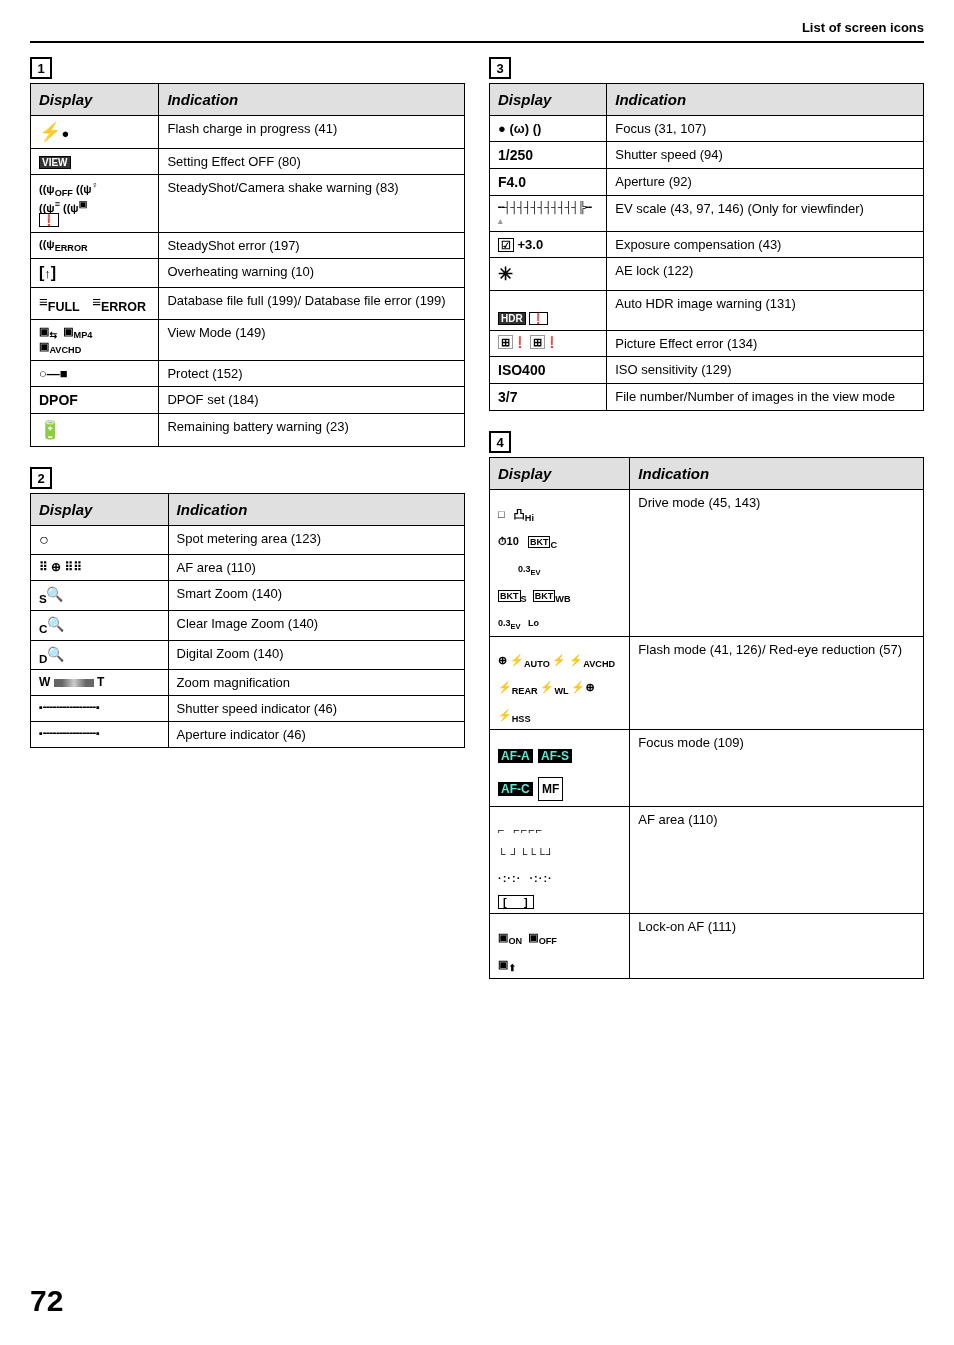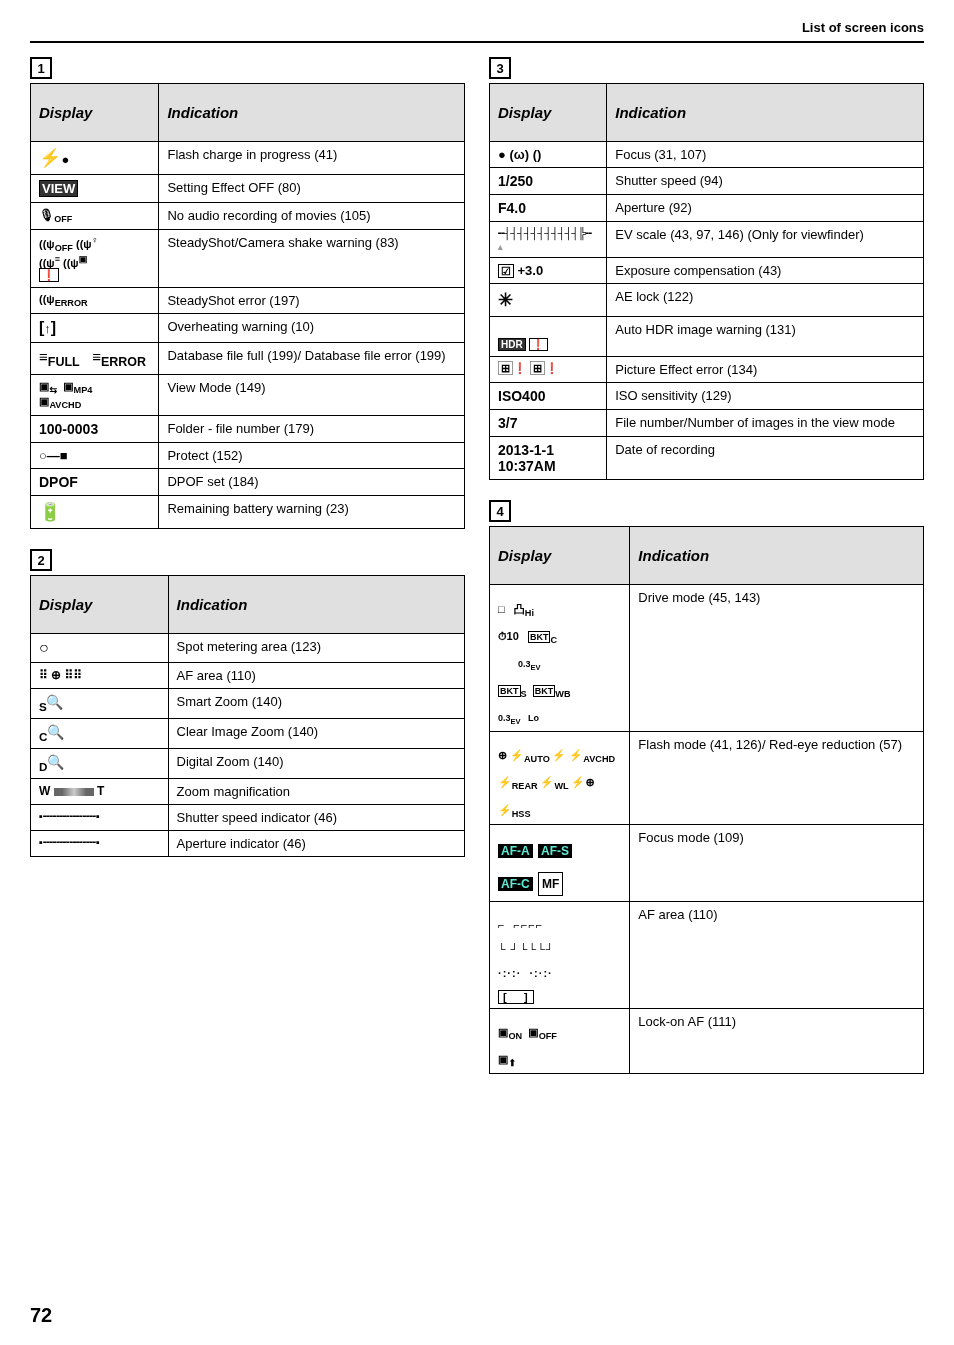--- a/index.html
+++ b/index.html
@@ -14,24 +14,24 @@
     }
     .page-header {
       text-align: right;
       font-weight: bold;
       font-size: 13px;
       border-bottom: 2px solid #000;
       padding-bottom: 6px;
       margin-bottom: 14px;
     }
     .page-number {
-      font-size: 20px;
+      font-size: 30px;
       font-weight: bold;
       position: absolute;
-      bottom: 18px;
+      bottom: 27px;
       left: 30px;
     }
     .main-layout {
       display: flex;
       gap: 24px;
     }
     .col-left {
       flex: 1;
       display: flex;
       flex-direction: column;
@@ -55,21 +55,21 @@
       margin-bottom: 4px;
     }
     table {
       width: 100%;
       border-collapse: collapse;
       border: 1px solid #000;
     }
     thead tr th {
       background: #e0e0e0;
       border: 1px solid #000;
-      padding: 20px 8px;
+      padding: 7px 8px;
       font-size: 15px;
       font-style: italic;
       font-weight: bold;
       text-align: left;
     }
     tbody tr td {
       border: 1px solid #000;
       padding: 5px 8px;
       vertical-align: top;
     }
@@ -82,21 +82,21 @@
       font-size: 12px;
     }
     .bold-display {
       font-weight: bold;
       font-size: 14px;
     }
     .view-badge {
       display: inline-block;
       border: 1px solid #000;
       padding: 0 2px;
-      font-size: 13px;
+      font-size: 10px;
       font-weight: bold;
       background: #333;
       color: #fff;
     }
     .hdr-badge {
       display: inline-block;
       border: 1px solid #000;
       padding: 0 2px;
       font-size: 10px;
       font-weight: bold;
@@ -153,46 +153,38 @@
         <tbody>
           <tr>
             <td class="display-cell"><span style="font-size:18px;">⚡</span>●</td>
             <td>Flash charge in progress (41)</td>
           </tr>
           <tr>
             <td class="display-cell"><span class="view-badge">VIEW</span></td>
             <td>Setting Effect OFF (80)</td>
           </tr>
           <tr>
-            <td class="display-cell icon-sym">🎙<sub style="font-size:9px;">OFF</sub></td>
-            <td>No audio recording of movies (105)</td>
-          </tr>
-          <tr>
             <td class="display-cell icon-sym" style="font-size:11px;">((ψ<sub>OFF</sub> ((ψ<sup>♀</sup><br>((ψ<sup>≡</sup> ((ψ<sup>▣</sup><br><span style="border:1px solid #000;padding:0 2px;">❗</span></td>
             <td>SteadyShot/Camera shake warning (83)</td>
           </tr>
           <tr>
             <td class="display-cell icon-sym" style="font-size:11px;">((ψ<sub>ERROR</sub></td>
             <td>SteadyShot error (197)</td>
           </tr>
           <tr>
             <td class="display-cell" style="font-size:16px;">[<span style="font-size:13px;">↑</span>]</td>
             <td>Overheating warning (10)</td>
           </tr>
           <tr>
             <td class="display-cell icon-sym" style="font-size:15px;">≡<sub>FULL</sub> &nbsp; ≡<sub>ERROR</sub></td>
             <td>Database file full (199)/ Database file error (199)</td>
           </tr>
           <tr>
             <td class="display-cell icon-sym" style="font-size:11px;">▣<sub>⇆</sub> &nbsp;▣<sub>MP4</sub><br>▣<sub>AVCHD</sub></td>
             <td>View Mode (149)</td>
-          </tr>
-          <tr>
-            <td class="display-cell bold-display">100-0003</td>
-            <td>Folder - file number (179)</td>
           </tr>
           <tr>
             <td class="display-cell">○—■</td>
             <td>Protect (152)</td>
           </tr>
           <tr>
             <td class="display-cell bold-display">DPOF</td>
             <td>DPOF set (184)</td>
           </tr>
           <tr>
@@ -295,24 +287,20 @@
             <td class="display-cell icon-sym" style="font-size:11px;"><span style="border:1px solid #999;padding:0 2px;">⊞</span>❗ <span style="border:1px solid #999;padding:0 2px;">⊞</span>❗</td>
             <td>Picture Effect error (134)</td>
           </tr>
           <tr>
             <td class="display-cell bold-display">ISO400</td>
             <td>ISO sensitivity (129)</td>
           </tr>
           <tr>
             <td class="display-cell bold-display">3/7</td>
             <td>File number/Number of images in the view mode</td>
-          </tr>
-          <tr>
-            <td class="display-cell bold-display">2013-1-1<br>10:37AM</td>
-            <td>Date of recording</td>
           </tr>
         </tbody>
       </table>
     </div>
 
     <div>
       <div class="section-label">4</div>
       <table>
         <thead>
           <tr>

